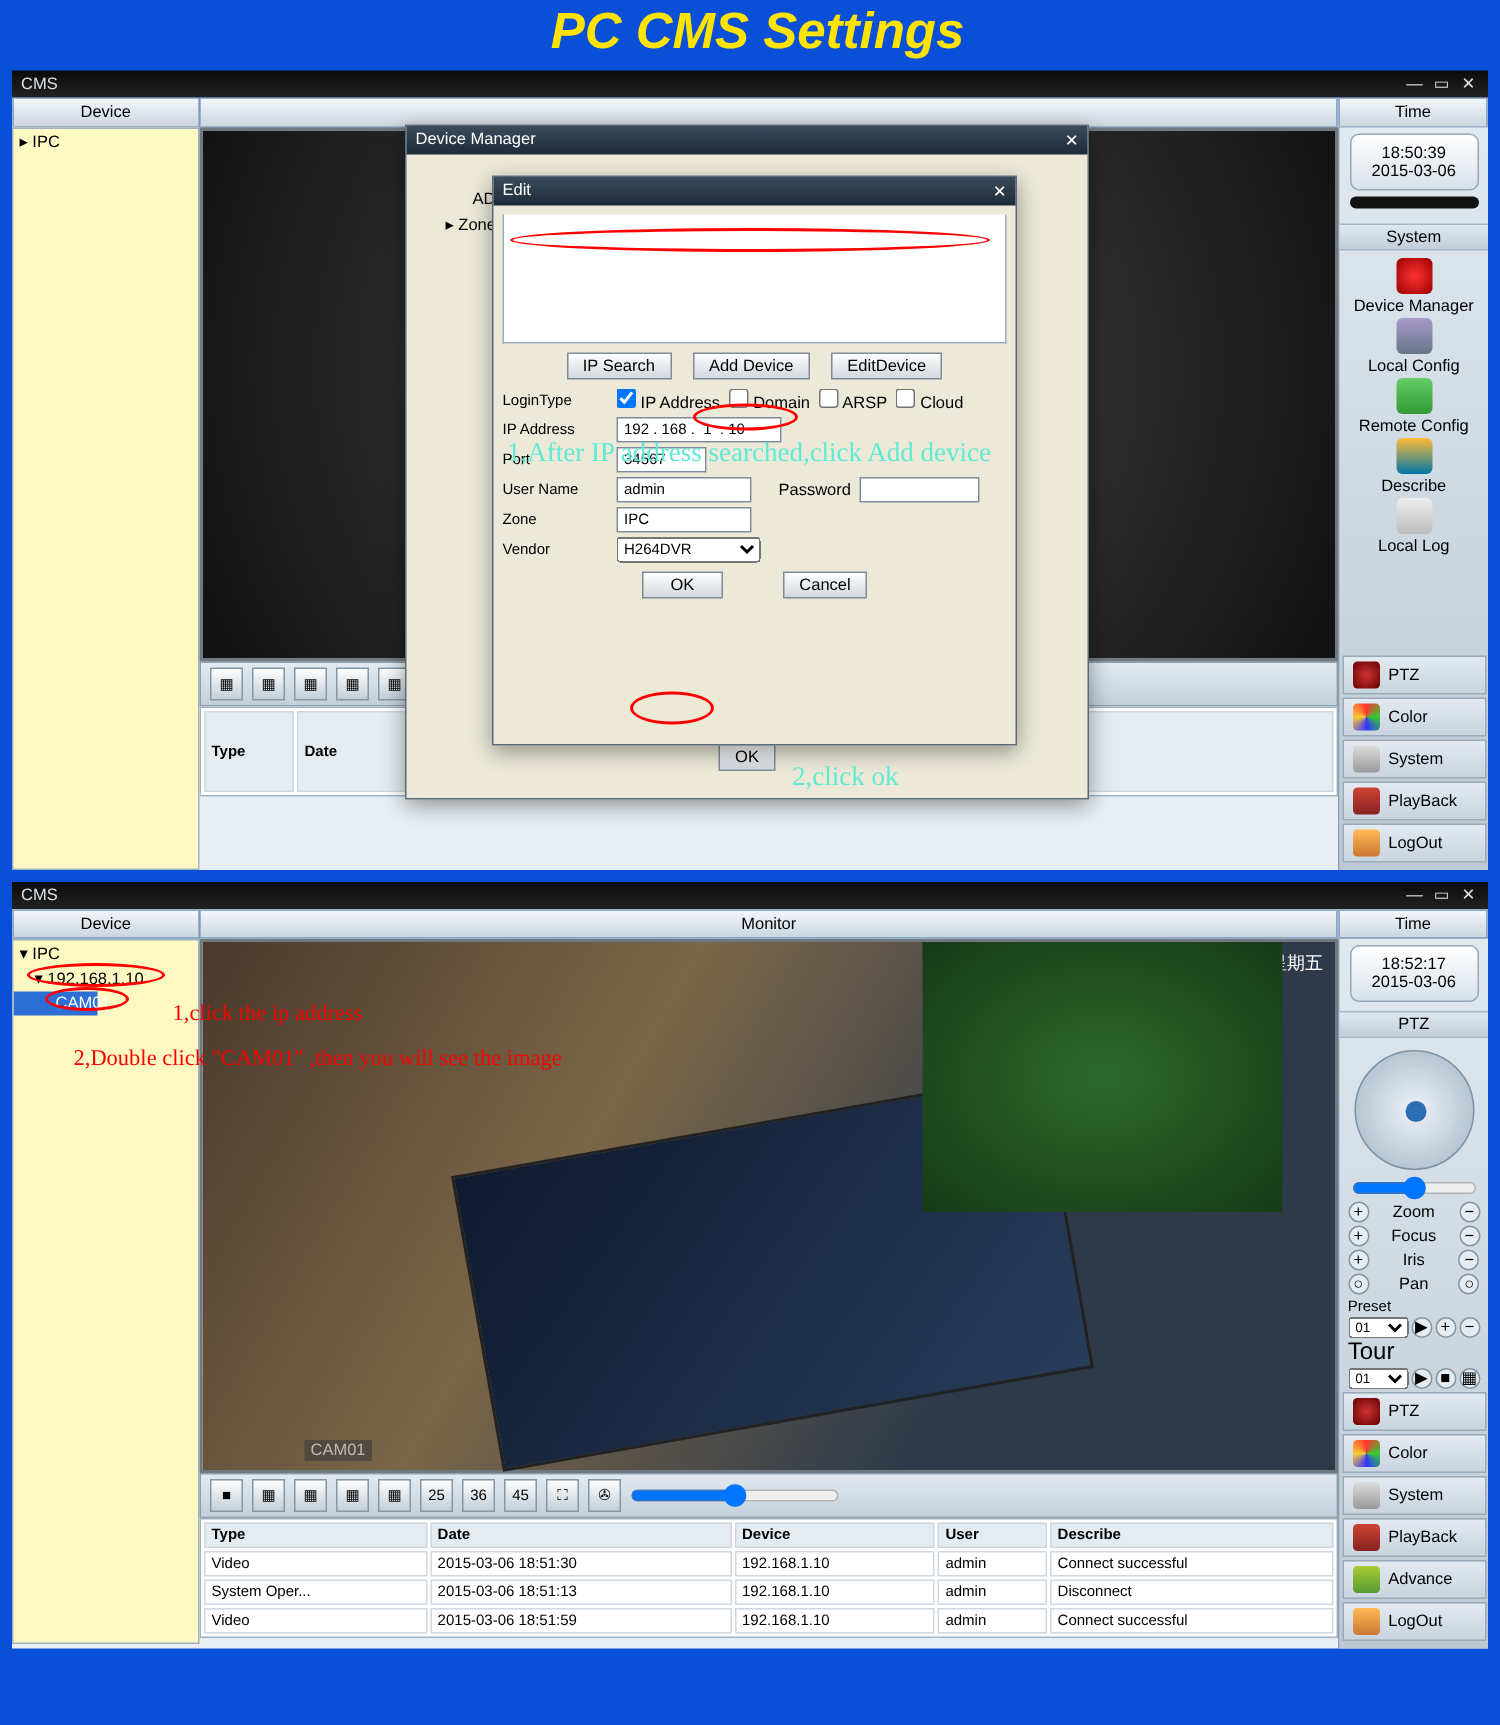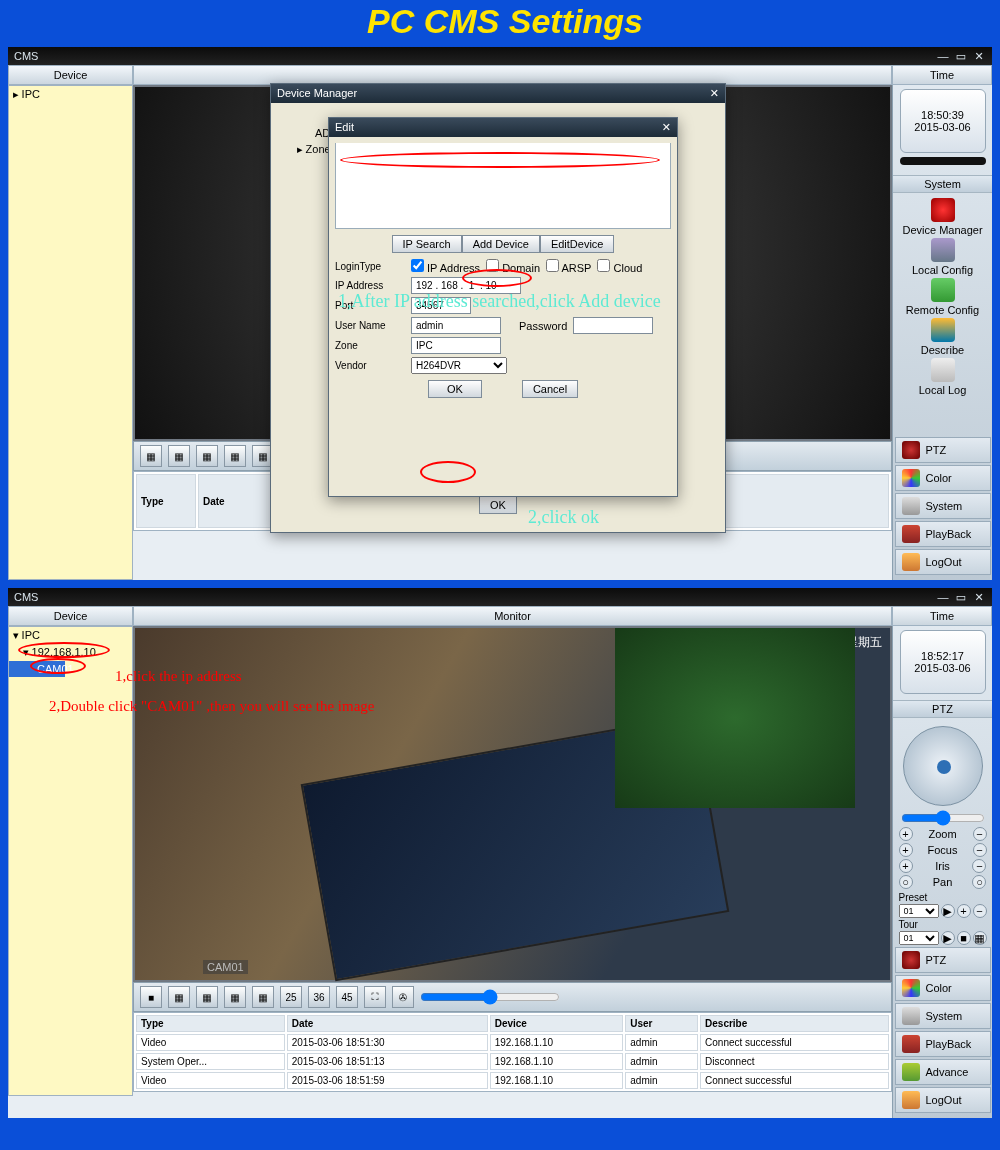--- a/index.html
+++ b/index.html
@@ -16,21 +16,21 @@
   .tree .node { padding:2px 4px; }
   .monitor { flex:1; display:flex; flex-direction:column; }
   .canvas { background:radial-gradient(circle at 50% 45%, #4a4a4a,#111); border:2px solid #707882; height:356px; position:relative; display:flex; align-items:center; justify-content:center; }
   .bigtxt { font-size:120px; font-weight:900; color:#888; letter-spacing:36px; text-shadow:0 0 6px #000; filter:blur(0.3px);}
   .toolbar { background:linear-gradient(#e3eaf0,#c2d0db); border:1px solid #8c9fad; padding:4px 6px; display:flex; align-items:center; gap:6px; height:30px;}
   .tbtn { width:22px; height:22px; border:1px solid #8897a4; background:linear-gradient(#fdfefe,#c3cfd9); display:flex; align-items:center;justify-content:center; font-size:10px; }
   .log { border:1px solid #9fb2c2; background:#fff;}
   .log th,.log td{ border:1px solid #cfd8e0; padding:2px 4px; text-align:left; font-size:10px; }
   .log th{ background:#e4ebf1; }
   .right { width:100px; background:linear-gradient(#e1e9f0,#bcc9d4); border-left:1px solid #8ba0b0; display:flex; flex-direction:column; align-items:center; padding:4px 0;}
-  .clock { background:linear-gradient(#fff,#d8e1ea); border:1px solid #96a8b7; border-radius:6px; width:86px; text-align:center; padding:19px 0; font-size:10px;}
+  .clock { background:linear-gradient(#fff,#d8e1ea); border:1px solid #96a8b7; border-radius:6px; width:86px; text-align:center; padding:6px 0; font-size:10px;}
   .sect { width:100%; text-align:center; background:linear-gradient(#dfe8f0,#c0ceda); border-top:1px solid #a6b6c2; border-bottom:1px solid #a6b6c2; margin:6px 0 4px; padding:2px 0;}
   .ritem { width:88px; text-align:center; padding:1px 0; font-size:10px;}
   .ricon { width:24px; height:24px; margin:0 auto 2px; border-radius:4px; }
   .sidebtn { width:96px; background:linear-gradient(#e3eaf1,#c8d4de); border:1px solid #99abba; display:flex; align-items:center; gap:6px; padding:3px 6px; margin:1px 0;}
   .sidebtn .ic{ width:18px; height:18px; border-radius:3px;}
   
   .modal { position:absolute; background:#ece9d8; border:1px solid #5a6b7b; box-shadow:0 4px 14px rgba(0,0,0,.4);}
   .mtitle{ background:linear-gradient(#3a4b5c,#1d2b38); color:#fff; padding:3px 6px; display:flex; justify-content:space-between;}
   .mbody{ padding:6px;}
   .mbtn{ background:linear-gradient(#fefefe,#d1d8de); border:1px solid #7e8c99; padding:2px 10px; font-size:11px;}
@@ -144,21 +144,21 @@
     </div>
   </div>
 
   <div class="modal" style="left:320px; top:70px; width:350px; height:380px">
     <div class="mtitle">
         <span>Edit</span>
         <span>✕</span>
       </div>
     <div class="mbody">
       <div style="height:86px;background:#fff;border:1px solid #9aacb9;border-top:none"></div>
-      <div style="display:flex;gap:0;justify-content:center;margin:6px 0">
+      <div style="display:flex;gap:14px;justify-content:center;margin:6px 0">
         <button class="mbtn">IP Search</button>
         <button class="mbtn">Add Device</button>
         <button class="mbtn">EditDevice</button>
       </div>
       <div class="mfield">
           <span class="lab">LoginType</span>
         <label><input type="checkbox" checked="" style=""> <span>IP Address</span></label>
         <label><input type="checkbox" style=""> <span>Domain</span></label>
         <label><input type="checkbox" style=""> <span>ARSP</span></label>
         <label><input type="checkbox" style=""> <span>Cloud</span></label>
@@ -305,21 +305,21 @@
           <span>Pan</span>
           <span class="pm">○</span>
         </div>
       <div style="width:88px;font-size:10px;margin-top:2px">Preset</div>
       <div class="ctrlrow">
           <select style="width:40px;font-size:9px"><option>01</option></select>
           <span class="pm">▶</span>
           <span class="pm">+</span>
           <span class="pm">−</span>
         </div>
-      <div style="width:88px;font-size:10px">Tour</div>
+      <div style="width:88px;font-size:16px">Tour</div>
       <div class="ctrlrow">
           <select style="width:40px;font-size:9px"><option>01</option></select>
           <span class="pm">▶</span>
           <span class="pm">■</span>
           <span class="pm">▦</span>
         </div>
       <div style="flex:1"></div>
       <div class="sidebtn">
           <div class="ic" style="background:radial-gradient(#c33,#600)"></div>
           <span>PTZ</span>

